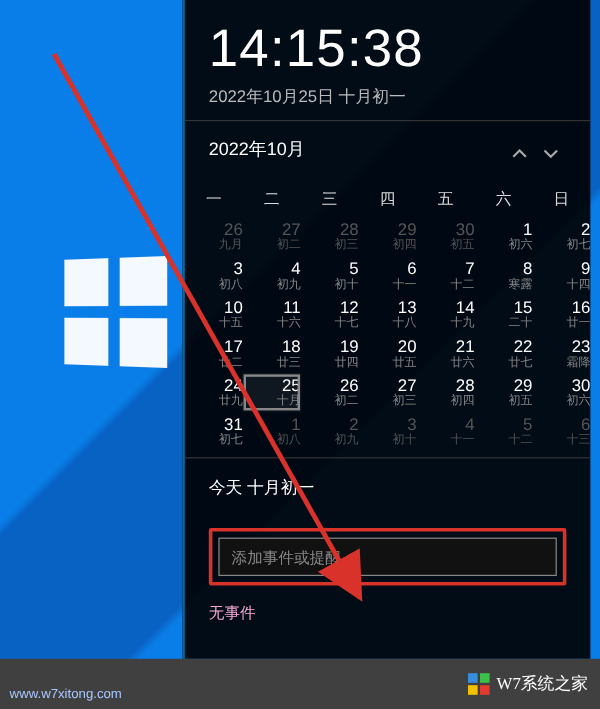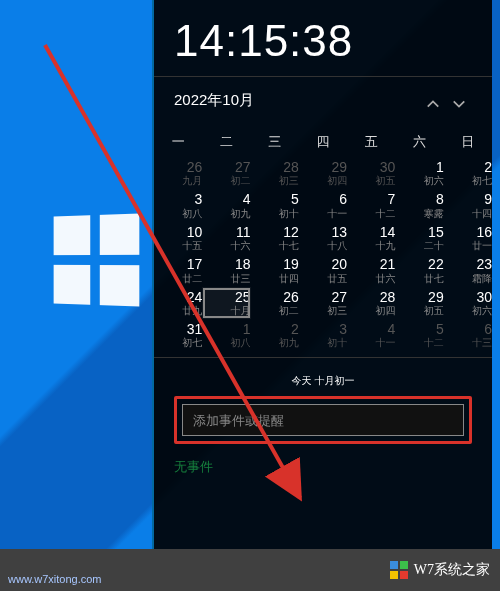--- a/index.html
+++ b/index.html
@@ -20,25 +20,25 @@
   .navbtn{width:26px;height:26px;display:flex;align-items:center;justify-content:center;color:#aaa;cursor:pointer;}
   .navbtn svg{width:14px;height:14px;stroke:#aaa;stroke-width:2;fill:none;}
   table.cal{width:100%;border-collapse:collapse;table-layout:fixed;}
   table.cal th{font-weight:400;font-size:13px;color:#ddd;padding:6px 0;}
   table.cal td{text-align:right;padding:3px 0;font-size:13px;line-height:1.1;cursor:pointer;}
   .dnum{display:block;font-size:14px;}
   .dsub{display:block;font-size:10px;color:#888;}
   .dim .dnum,.dim .dsub{color:#555;}
   .today{outline:2px solid #888;outline-offset:-3px;background:rgba(255,255,255,.06);}
   .agenda{padding:16px 20px 8px;position:relative;}
-  .agtitle{font-size:10px;margin-bottom:8px;text-align:center;}
+  .agtitle{font-size:14px;margin-bottom:24px;}
   .inputwrap{position:relative;padding:5px;border:3px solid #d8322a;border-radius:2px;}
   .evinput{width:100%;box-sizing:border-box;height:32px;border:1px solid #888;background:#111;color:#ffffff;padding:0 10px;font-size:13px;}
   .evinput::placeholder{color:#888;}
-  .noev{font-size:13px;color:#15803d;margin-top:14px;}
+  .noev{font-size:13px;color:#f9a8d4;margin-top:14px;}
   .arrow{position:absolute;pointer-events:none;z-index:5;}
   .taskbar{position:absolute;left:0;right:0;bottom:0;height:42px;background:#404040;display:flex;align-items:center;justify-content:flex-end;padding:0 10px;gap:8px;}
   .brand{display:flex;align-items:center;gap:6px;color:#fff;font-size:14px;font-family:Liberation Serif, serif;}
   .brand .sq{width:18px;height:18px;background:linear-gradient(#3a8dde,#3a8dde) 0 0/8px 8px no-repeat,linear-gradient(#3cc04a,#3cc04a) 10px 0/8px 8px no-repeat,linear-gradient(#f2c200,#f2c200) 0 10px/8px 8px no-repeat,linear-gradient(#e23a2e,#e23a2e) 10px 10px/8px 8px no-repeat;}
   .brand .txt{white-space:nowrap;}
   .url{position:absolute;left:8px;bottom:6px;color:#a8c7ff;font-size:11px;}
 </style>
 </head>
 <body>
 
@@ -49,20 +49,21 @@
       <marker id="ah" markerWidth="12" markerHeight="12" refX="9" refY="5" orient="auto">
         <path d="M0,0 L10,5 L0,10 Z" fill="#d8322a"></path>
       </marker>
     </defs>
   <line x1="45" y1="45" x2="300" y2="498" stroke="#d8322a" stroke-width="4" marker-end="url(#ah)"></line>
 </svg>
 
 <div class="flyout">
   <div class="clock">
     <div class="time">14:15:38</div>
+    <div class="date">2022年10月25日 十月初一</div>
   </div>
   <div class="hr"></div>
   <div class="monthbar">
     <div class="monthlabel">2022年10月</div>
     <div class="navbtn">
         <svg viewBox="0 0 16 16">
           <path d="M2 11 L8 5 L14 11"></path>
         </svg>
       </div>
     <div class="navbtn">

